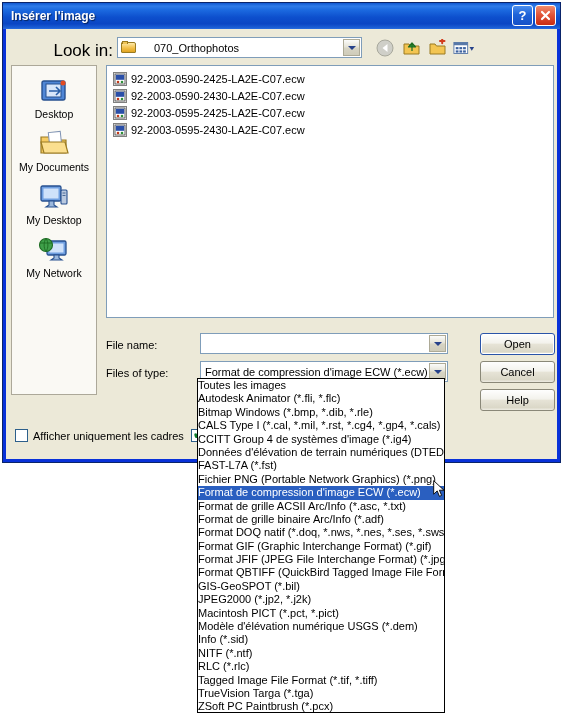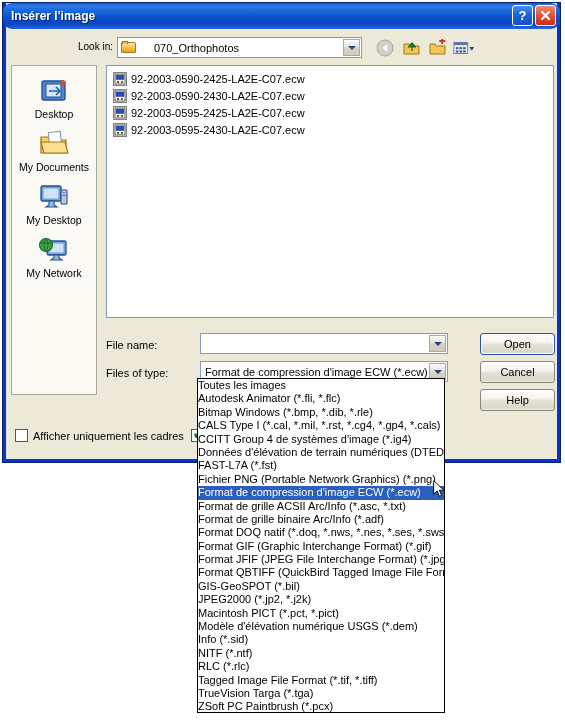--- a/index.html
+++ b/index.html
@@ -48,21 +48,20 @@
     background: linear-gradient(to bottom,
         #0c5ed8 0%, #0a52d3 8%, #2b7ae8 16%,
         #1койс 0%, #1b68e0 28%,
         #0e4fcf 52%, #0b46c6 78%, #1b5fd6 92%, #1b5fd6 100%);
     background: linear-gradient(to bottom,
         #1058d2 0%, #2f7be8 12%, #1c6ae0 26%,
         #0d4fcd 55%, #0a45c4 80%, #1c5ed5 95%, #2a6de0 100%);
     display: flex;
     align-items: center;
     overflow: hidden;
-    border-radius: 9px;
   }
   .title-text {
     color: #ffffff;
     font-size: 12px;
     font-weight: bold;
     margin-left: 8px;
     text-shadow: 1px 1px 1px rgba(0,0,0,0.55);
     white-space: nowrap;
   }
   .title-buttons {
@@ -97,21 +96,21 @@
   .lookin-row {
     position: absolute;
     left: 0;
     top: 34px;
     width: 100%;
     height: 22px;
     display: flex;
     align-items: center;
   }
   .lbl {
-    font-size: 10px;
+    font-size: 17px;
     color: #000000;
     white-space: nowrap;
   }
   .lookin-label {
     position: absolute;
     left: 50px;
     top: 4px;
     width: 60px;
     text-align: right;
   }

